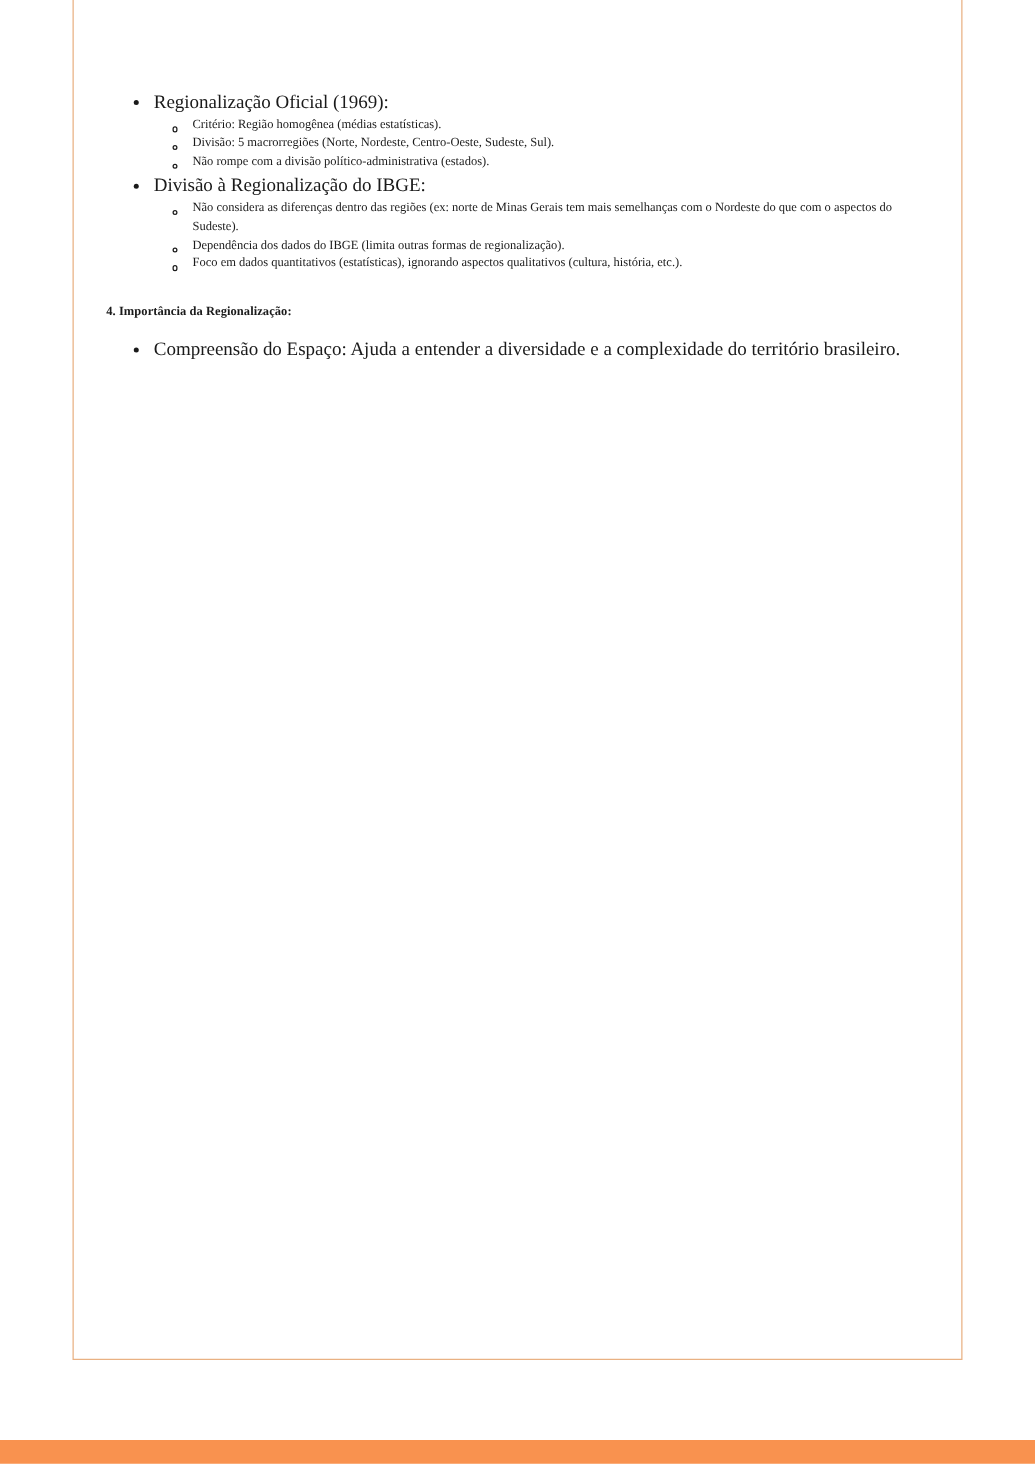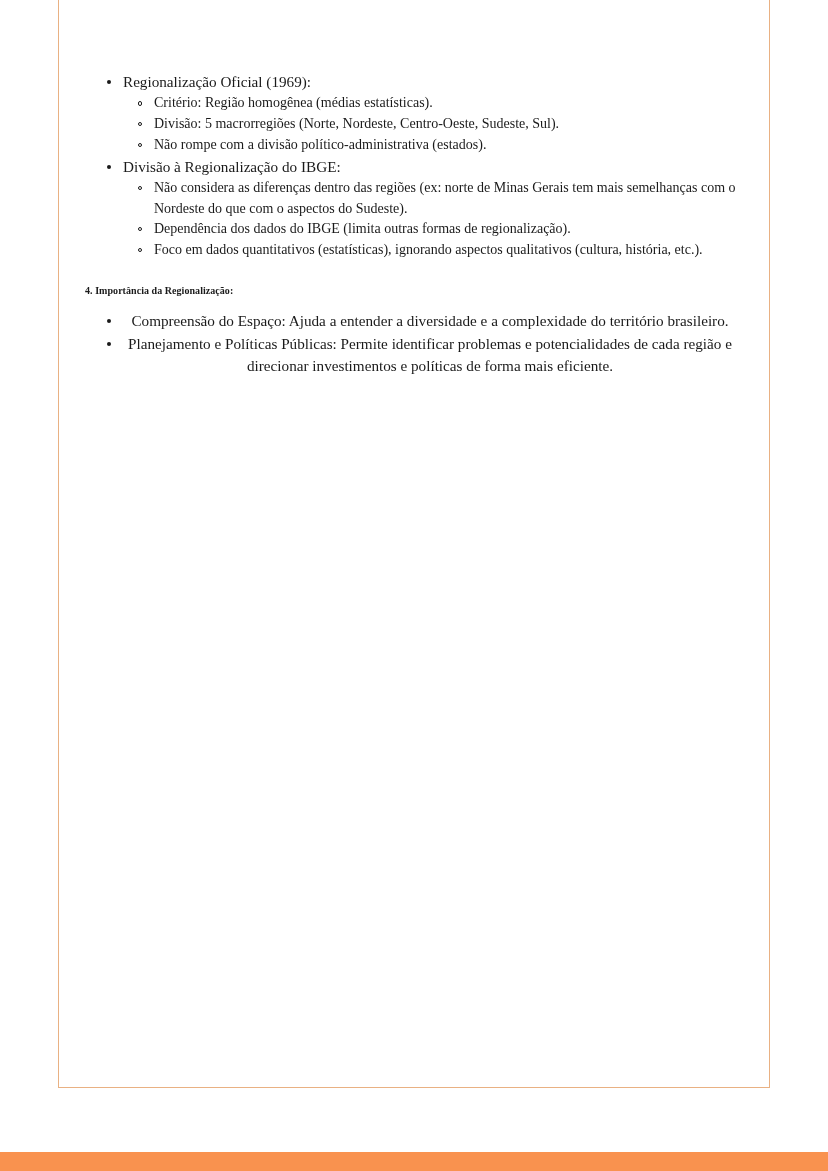--- a/index.html
+++ b/index.html
@@ -64,21 +64,21 @@
   }
 
   ul.lvl2 {
     list-style: none;
     margin: 0;
     padding: 0;
   }
   ul.lvl2 > li.l2 {
     position: relative;
     padding-left: 31px;
-    font-size: 14px;
+    font-size: 10px;
     line-height: 1.47;
     margin: 0;
   }
   ul.lvl2 > li.l2::before {
     content: "";
     position: absolute;
     left: 15px;
     top: 8px;
     width: 4.2px;
     height: 4.2px;
@@ -92,21 +92,20 @@
   .section-heading {
     font-size: 10px;
     font-weight: bold;
     margin: 24px 0 0 4px;
     line-height: 1.4;
     letter-spacing: 0.05px;
   }
 
   .bullet-group-spaced {
     margin-top: 22px;
-    text-align: center;
   }
   .bullet-group-spaced > li.l1 {
     margin-bottom: 0.5px;
   }
 
   
   .bottom-bar {
     position: absolute;
     left: 0;
     bottom: 0;
@@ -140,19 +139,18 @@
           <li class="l2">Foco em dados quantitativos (estatísticas), ignorando aspectos qualitativos (cultura, história, etc.).</li>
         </ul>
       </li>
 
     </ul>
 
     <div class="section-heading">4. Importância da Regionalização:</div>
 
     <ul class="lvl1 bullet-group-spaced">
       <li class="l1">Compreensão do Espaço: Ajuda a entender a diversidade e a complexidade do território brasileiro.</li>
-      <li class="l1">Planejamento e Políticas Públicas: Permite identificar problemas e potencialidades de cada região e direcionar investimentos e políticas de forma mais eficiente.</li>
     </ul>
 
   </div>
 </div>
 
 <div class="bottom-bar"></div>
 
 </body></html>

